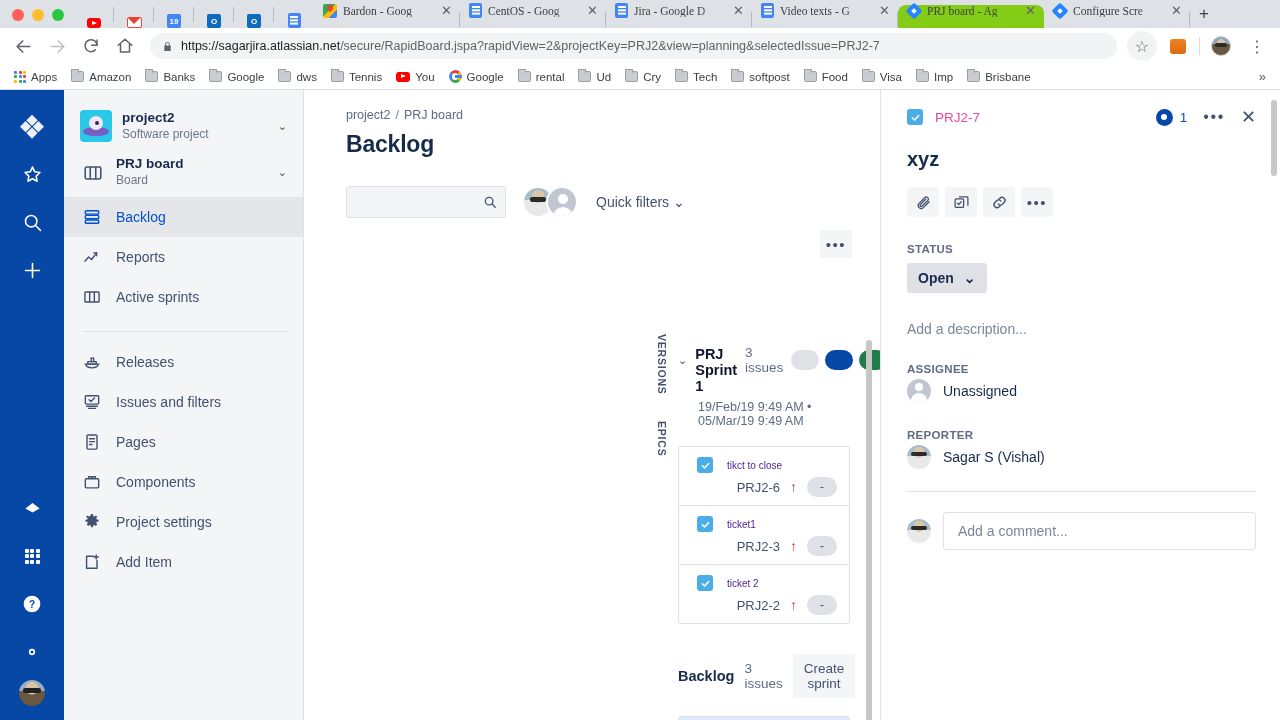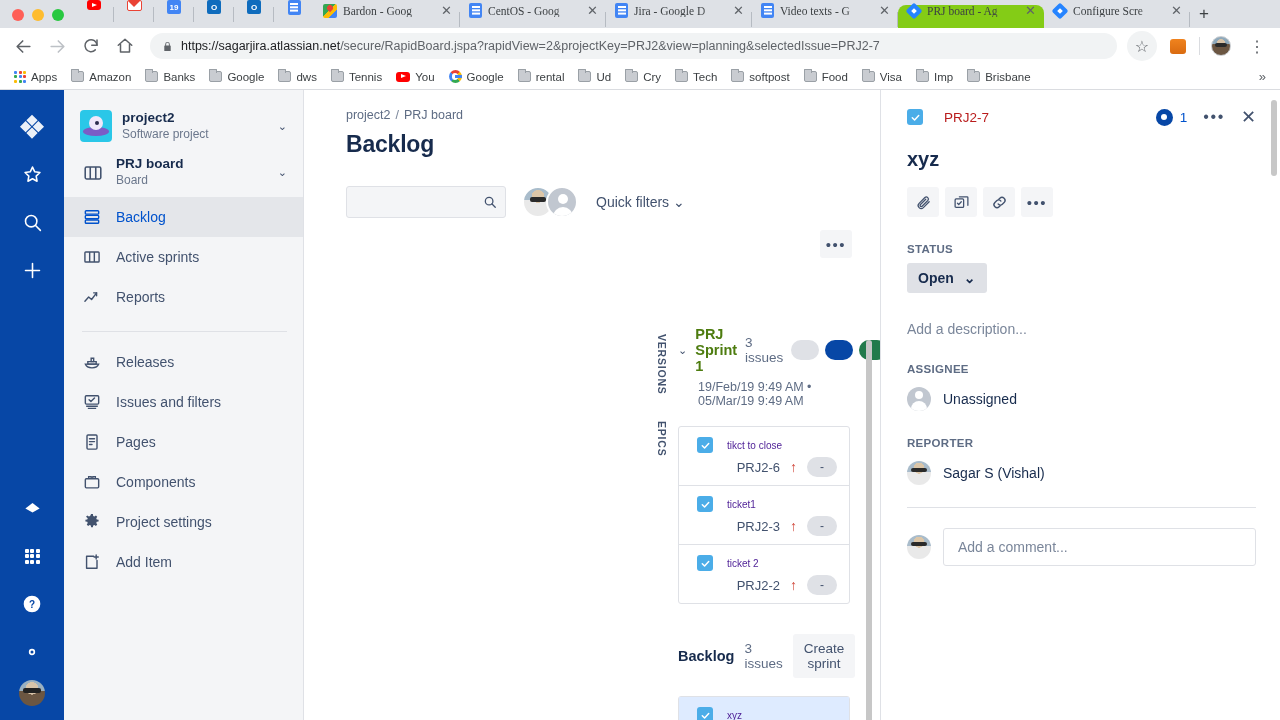--- a/index.html
+++ b/index.html
@@ -20,21 +20,21 @@
     position: relative;
   }
   .traffic { display: flex; align-items: center; gap: 8px; padding: 0 10px 7px 6px; }
   .dot { width: 12px; height: 12px; border-radius: 50%; }
   .dot.r { background: #ff5f57; }
   .dot.y { background: #febc2e; }
   .dot.g { background: #28c840; }
 
   .pin-tabs { display: flex; align-items: flex-end; height: 28px; }
   .pin-tab {
-    width: 40px; height: 28px; display: flex; align-items: flex-start;
+    width: 40px; height: 28px; display: flex; align-items: flex-end;
     justify-content: center; position: relative;
   }
   .pin-tab::after {
     content: ""; position: absolute; right: 0; top: 7px;
     height: 15px; width: 1px; background: #b6bbc2;
   }
   .pin-tab:last-child::after { display: none; }
 
   .tab {
     height: 23px; width: 146px; display: flex; align-items: center;
@@ -236,21 +236,21 @@
   .vrail { position: absolute; left: 352px; top: 8px; width: 18px; }
   .vrail .vlabel {
     writing-mode: vertical-rl; font-size: 10.5px; letter-spacing: 0.8px;
     color: #42526e; font-weight: 600; text-transform: uppercase;
   }
   .vrail .vlabel.epics { margin-top: 26px; }
 
   .sprint-block { padding-left: 374px; padding-right: 30px; }
   .sprint-head { display: flex; align-items: center; gap: 8px; }
   .sprint-caret { color: #42526e; font-size: 11px; }
-  .sprint-name { font-size: 14.5px; font-weight: bold; color: #4d7c0f; }
+  .sprint-name { font-size: 14.5px; font-weight: bold; color: #0f172a; margin-top: 20px; }
   .sprint-count { font-size: 13.5px; color: #5e6c84; }
   .pills { margin-left: auto; display: flex; align-items: center; gap: 6px; }
   .pill { width: 28px; height: 20px; border-radius: 10px; }
   .sprint-dates { font-size: 12.5px; color: #5e6c84; padding: 6px 0 0 20px; }
 
   .issue-list { margin-top: 18px; border: 1px solid #dfe1e6; border-radius: 3px; background: #fff; }
   .issue-row { border-bottom: 1px solid #dfe1e6; padding: 10px 12px 8px 18px; position: relative; }
   .issue-row:last-child { border-bottom: none; }
   .issue-row.selected { background: #deebff; }
   .issue-top { display: flex; align-items: center; gap: 14px; }
@@ -280,21 +280,21 @@
   .scroll-track { position: absolute; right: 8px; top: 14px; bottom: 14px; width: 6px; }
   .scroll-thumb { position: absolute; top: 0; width: 6px; height: 398px;
     background: #c7c7c7; border-radius: 3px; }
 
   
   .detail {
     width: 400px; flex-shrink: 0; border-left: 1px solid #dfe1e6; background: #fff;
     position: relative; padding: 18px 24px 0 26px;
   }
   .d-head { display: flex; align-items: center; gap: 12px; }
-  .d-key { font-size: 13.5px; color: #b91c1c; margin-left: 9px; }
+  .d-key { font-size: 13.5px; color: #ec4899; }
   .d-head-right { margin-left: auto; display: flex; align-items: center; gap: 16px; }
   .watch { display: flex; align-items: center; gap: 7px; color: #0052cc; font-size: 13.5px; }
   .eye {
     width: 17px; height: 17px; border-radius: 50%; background: #0747a6;
     display: flex; align-items: center; justify-content: center;
   }
   .eye i { width: 6px; height: 6px; border-radius: 50%; background: #fff; display: block; }
   .d-more { color: #42526e; font-size: 16px; letter-spacing: 1.6px; }
   .d-close { color: #42526e; font-size: 18px; line-height: 1; }
   .d-title { font-size: 20px; font-weight: bold; color: #172b4d; margin-top: 22px; }
@@ -306,21 +306,21 @@
   .d-label {
     font-size: 11.5px; font-weight: bold; color: #5e6c84;
     letter-spacing: 0.3px; margin-top: 26px;
   }
   .status-btn {
     margin-top: 8px; display: inline-flex; align-items: center; gap: 10px;
     background: #dfe1e6; border-radius: 3px; padding: 7px 11px;
     font-size: 14px; font-weight: bold; color: #172b4d;
   }
   .desc-placeholder { font-size: 14px; color: #7a869a; margin-top: 28px; }
-  .person { display: flex; align-items: center; gap: 12px; margin-top: 12px; }
+  .person { display: flex; align-items: center; gap: 12px; margin-top: 4px; }
   .person-name { font-size: 14px; color: #172b4d; }
   .av-sm { width: 24px; height: 24px; border-radius: 50%; flex-shrink: 0; }
   .av-sm.anon { background: #c1c7d0; position: relative; overflow: hidden; }
   .av-sm.anon::before { content: ""; position: absolute; left: 8px; top: 4px; width: 8px; height: 8px;
     border-radius: 50%; background: #fff; }
   .av-sm.anon::after { content: ""; position: absolute; left: 4px; top: 14px; width: 16px; height: 12px;
     border-radius: 8px 8px 0 0; background: #fff; }
   .av-sm.photo {
     background: radial-gradient(circle at 50% 30%, #dcc6a8 0 26%, transparent 27%),
                 linear-gradient(#a9bccb 0 44%, #e9e9e9 44% 100%);
@@ -616,31 +616,31 @@
         <div class="nav-item active">
           <svg width="20" height="20" viewBox="0 0 24 24" fill="none" stroke="#0052cc" stroke-width="1.7">
             <rect x="4" y="4.5" width="16" height="4" rx="1"></rect>
               <rect x="4" y="10" width="16" height="4" rx="1"></rect>
               <rect x="4" y="15.5" width="16" height="4" rx="1"></rect>
           </svg>
           <span class="nlabel">Backlog</span>
         </div>
         <div class="nav-item">
           <svg width="20" height="20" viewBox="0 0 24 24" fill="none" stroke="#42526e" stroke-width="1.7">
+            <path d="M3.5 17l4.5-5 3.5 3 6-8" stroke-linecap="round" stroke-linejoin="round"></path>
+              <path d="M14 7h3.5v3.5" stroke-linecap="round" stroke-linejoin="round"></path>
+          </svg>
+          <span class="nlabel">Reports</span>
+        </div>
+        <div class="nav-item">
+          <svg width="20" height="20" viewBox="0 0 24 24" fill="none" stroke="#42526e" stroke-width="1.7">
             <rect x="3.5" y="6" width="17" height="12" rx="1"></rect>
               <path d="M9.2 6v12M14.8 6v12"></path>
           </svg>
           <span class="nlabel">Active sprints</span>
-        </div>
-        <div class="nav-item">
-          <svg width="20" height="20" viewBox="0 0 24 24" fill="none" stroke="#42526e" stroke-width="1.7">
-            <path d="M3.5 17l4.5-5 3.5 3 6-8" stroke-linecap="round" stroke-linejoin="round"></path>
-              <path d="M14 7h3.5v3.5" stroke-linecap="round" stroke-linejoin="round"></path>
-          </svg>
-          <span class="nlabel">Reports</span>
         </div>
 
         <div class="nav-sep"></div>
 
         <div class="nav-item">
           <svg width="20" height="20" viewBox="0 0 24 24" fill="none" stroke="#42526e" stroke-width="1.7">
             <path d="M4 14.5h16c-1 3-3.8 4.5-8 4.5s-7-1.5-8-4.5z"></path>
               <path d="M7 11.5h10v3H7z"></path>
               <path d="M11 7.5h3v4h-3z"></path>
           </svg>

